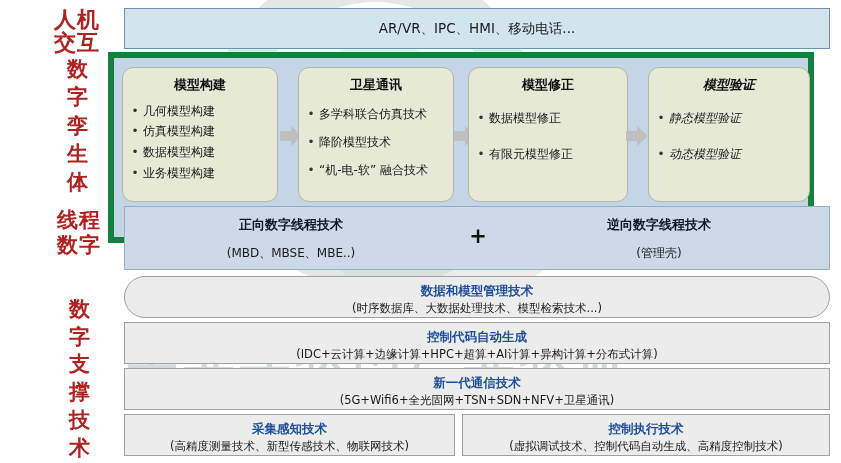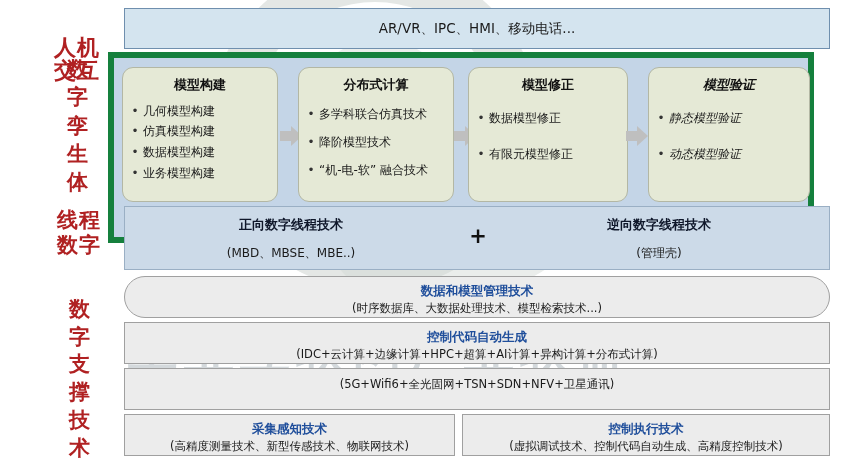--- a/index.html
+++ b/index.html
@@ -88,21 +88,20 @@
     line-height: 1.06;
     letter-spacing: 1px;
   }
   .side-label .ch {
     display: block;
   }
   #side-hci {
     left: 45px; top: 8px;
     width: 64px;
     font-size: 22px;
-    margin-top: 28px;
   }
   #side-hci .ch-row { display: block; }
   #side-twin {
     left: 58px; top: 55px;
     width: 40px;
     font-size: 21px;
     line-height: 1.35;
   }
   #side-thread {
     left: 48px; top: 208px;
@@ -355,21 +354,21 @@
             </li>
         </ul>
       </div>
 
       <div class="arrow" id="arrow1">
         <span class="tail"></span>
           <span class="head"></span>
       </div>
 
       <div class="model-box mb2">
-        <div class="mb-title">分布式计算</div>
+        <div class="mb-title">卫星通讯</div>
         <ul class="mb-list loose">
           <li>
               <span class="mb-bullet">•</span>
               <span>多学科联合仿真技术</span>
             </li>
           <li>
               <span class="mb-bullet">•</span>
               <span>降阶模型技术</span>
             </li>
           <li>
@@ -436,20 +435,21 @@
     <div class="sup-title">数据和模型管理技术</div>
     <div class="sup-sub">(时序数据库、大数据处理技术、模型检索技术...)</div>
   </div>
 
   <div class="support-row" id="sup2">
     <div class="sup-title">控制代码自动生成</div>
     <div class="sup-sub">(IDC+云计算+边缘计算+HPC+超算+AI计算+异构计算+分布式计算)</div>
   </div>
 
   <div class="support-row" id="sup3">
+    <div class="sup-title">新一代通信技术</div>
     <div class="sup-sub">(5G+Wifi6+全光固网+TSN+SDN+NFV+卫星通讯)</div>
   </div>
 
   <div class="support-row" id="sup5">
     <div class="sup-title">控制执行技术</div>
     <div class="sup-sub">(虚拟调试技术、控制代码自动生成、高精度控制技术)</div>
   </div>
 
   <div class="support-row" id="sup4">
     <div class="sup-title">采集感知技术</div>

